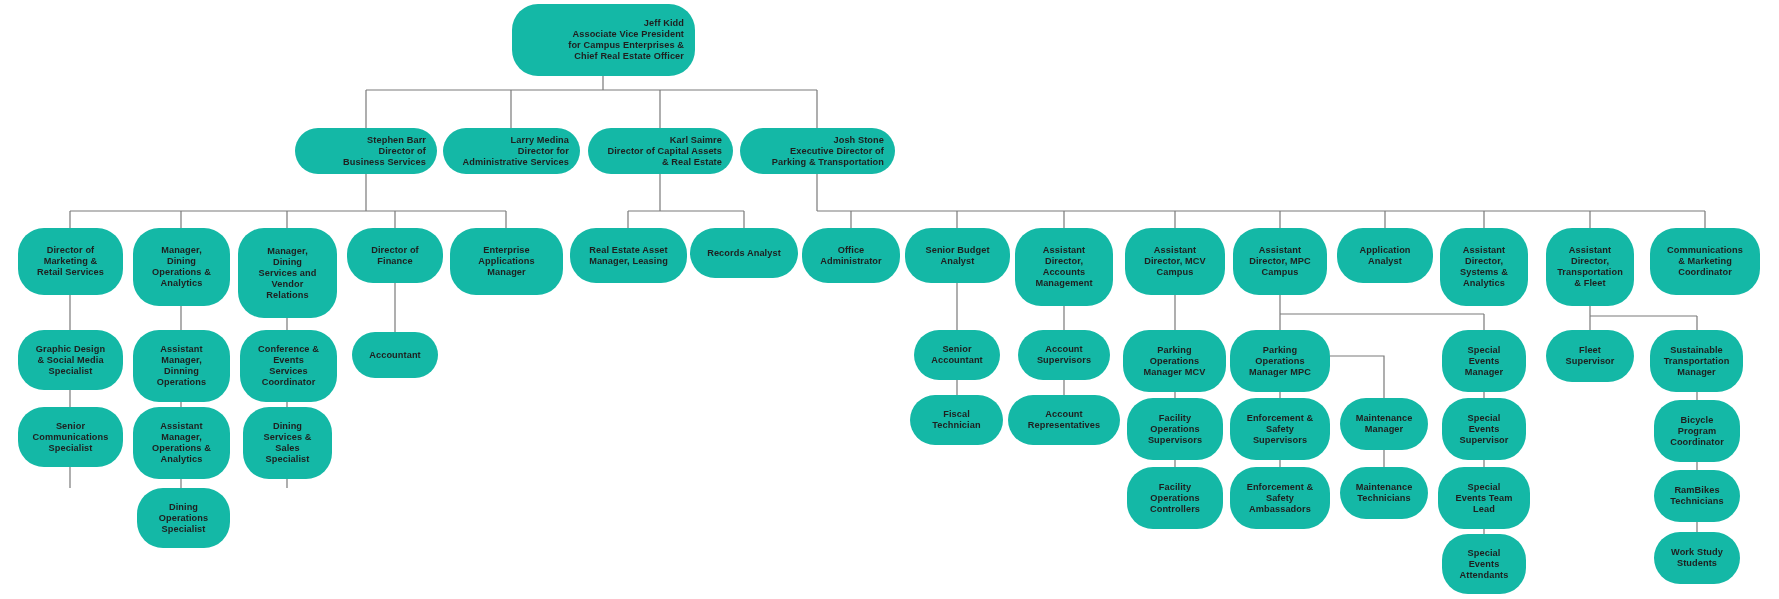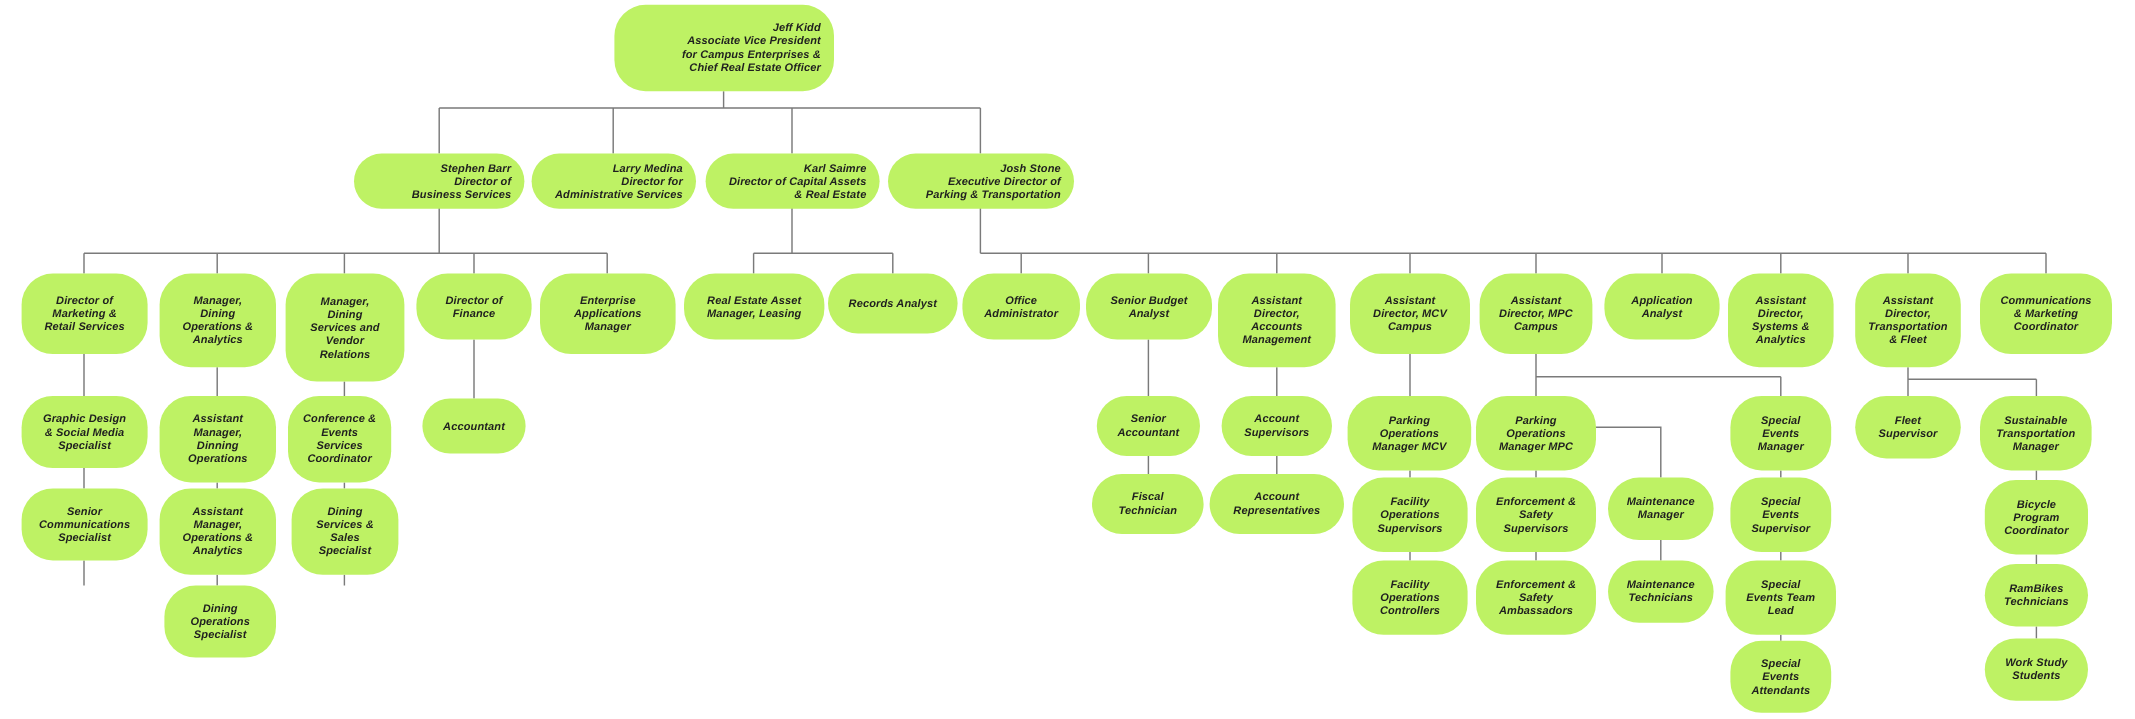--- a/index.html
+++ b/index.html
@@ -7,31 +7,30 @@
     position:relative;
     width:1779px;height:599px;
     background:#ffffff;
     font-family:"Liberation Sans",sans-serif;
     overflow:hidden;
   }
   svg.wires{position:absolute;left:0;top:0;}
   svg.wires path{fill:none;stroke:#7a7a7a;stroke-width:1.2;}
   .node{
     position:absolute;
-    background:#bef264;
+    background:#14b8a6;
     color:#1f1f1f;
     border-radius:26px;
     display:flex;align-items:center;justify-content:center;
     text-align:center;
     font-weight:bold;
     font-size:9.2px;line-height:11px;
     white-space:pre;
     letter-spacing:.1px;
     box-sizing:border-box;
-    font-style:italic;
   }
   .node.r{justify-content:flex-end;text-align:right;padding-right:11px;}
 </style>
 </head>
 <body>
 
 <div class="canvas">
 
   <svg class="wires" width="1779" height="599">
     <path d="M603 76 V90 M366 90 H817 M366 90 V128 M511 90 V128 M660 90 V128 M817 90 V128"></path>
@@ -129,21 +128,21 @@
 Dinning
 Operations</div>
   <div class="node" style="left:133px;top:407px;width:97px;height:72px">Assistant
 Manager,
 Operations &amp;
 Analytics</div>
   <div class="node" style="left:137px;top:488px;width:93px;height:60px">Dining
 Operations
 Specialist</div>
 
-  <div class="node" style="left:240px;top:330px;width:86px;height:72px">Conference &amp;
+  <div class="node" style="left:240px;top:330px;width:97px;height:72px">Conference &amp;
 Events
 Services
 Coordinator</div>
   <div class="node" style="left:243px;top:407px;width:89px;height:72px">Dining
 Services &amp;
 Sales
 Specialist</div>
 
   <div class="node" style="left:352px;top:332px;width:86px;height:46px">Accountant</div>
 

